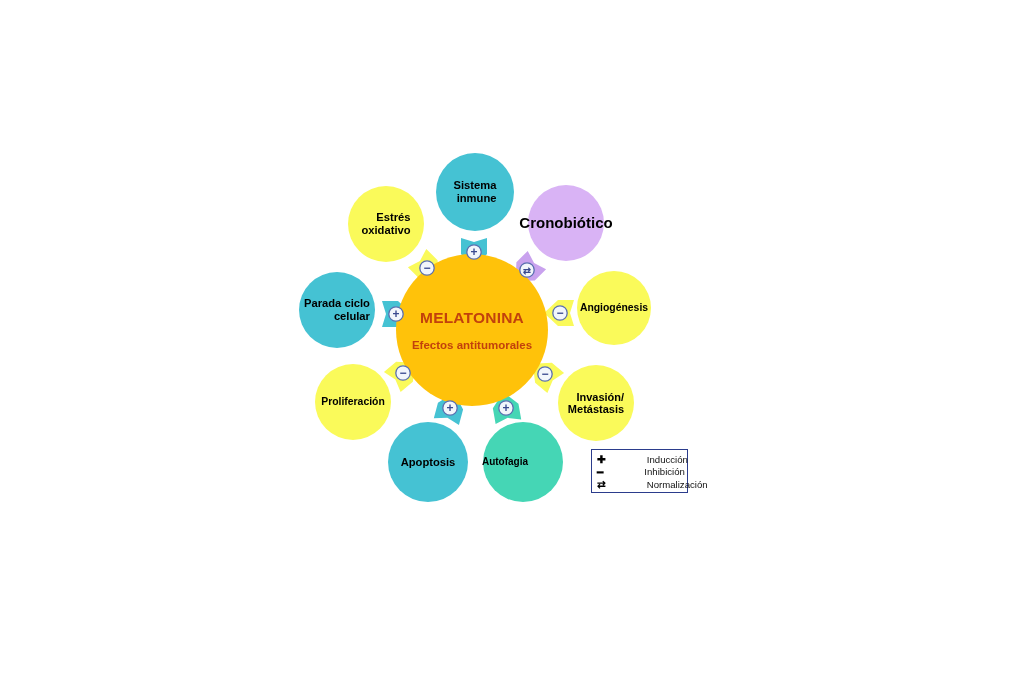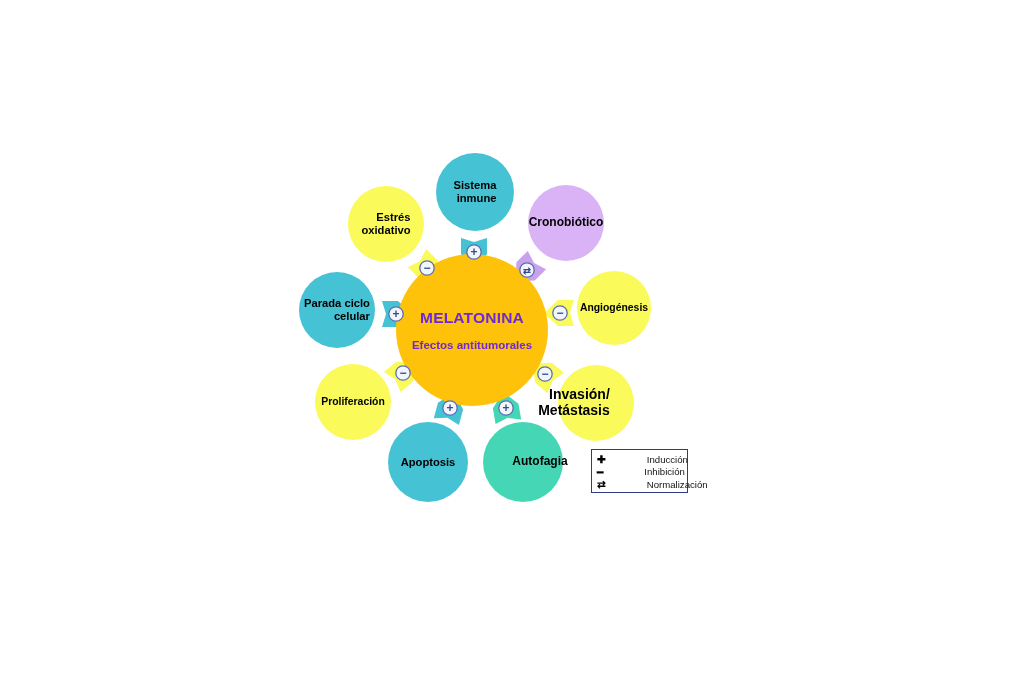--- a/index.html
+++ b/index.html
@@ -42,21 +42,21 @@
     pointer-events: none;
     white-space: pre-line;
   }
   .center-label {
     position: absolute;
     display: flex;
     flex-direction: column;
     align-items: center;
     justify-content: center;
     text-align: center;
-    color: #6d28d9;
+    color: #c2410c;
     font-family: "Liberation Sans", sans-serif;
     pointer-events: none;
   }
   .center-title {
     font-weight: bold;
     font-size: 15.5px;
     letter-spacing: 0.2px;
   }
   .center-sub {
     font-weight: bold;
@@ -187,25 +187,25 @@
   </svg>
 
   <div class="center-label" id="center-label" style="left: 396px; top: 254px; width: 152px; height: 152px;">
     <div class="center-title">MELATONINA</div>
     <div class="center-sub">Efectos antitumorales</div>
   </div>
 
   <div id="node-labels">
       <div class="node-label" style="left: 436px; top: 153px; width: 78px; height: 78px; font-size: 11.2px;">Sistema
 inmune</div>
-      <div class="node-label" style="left: 528px; top: 185px; width: 76px; height: 76px; font-size: 12px;">Cronobiótico</div>
+      <div class="node-label" style="left: 528px; top: 185px; width: 76px; height: 76px; font-size: 15px;">Cronobiótico</div>
       <div class="node-label" style="left: 577px; top: 271px; width: 74px; height: 74px; font-size: 10.4px;">Angiogénesis</div>
-      <div class="node-label" style="left: 536px; top: 365px; width: 76px; height: 76px; font-size: 14px;">Invasión/
+      <div class="node-label" style="left: 558px; top: 365px; width: 76px; height: 76px; font-size: 11px;">Invasión/
 Metástasis</div>
-      <div class="node-label" style="left: 500px; top: 422px; width: 80px; height: 80px; font-size: 12px;">Autofagia</div>
+      <div class="node-label" style="left: 465px; top: 422px; width: 80px; height: 80px; font-size: 10px;">Autofagia</div>
       <div class="node-label" style="left: 388px; top: 422px; width: 80px; height: 80px; font-size: 11.2px;">Apoptosis</div>
       <div class="node-label" style="left: 315px; top: 364px; width: 76px; height: 76px; font-size: 10.4px;">Proliferación</div>
       <div class="node-label" style="left: 299px; top: 272px; width: 76px; height: 76px; font-size: 11.2px;">Parada ciclo
 celular</div>
       <div class="node-label" style="left: 348px; top: 186px; width: 76px; height: 76px; font-size: 11.2px;">Estrés
 oxidativo</div>
     </div>
 
   <div id="legend-box">
     <div class="legend-row">

